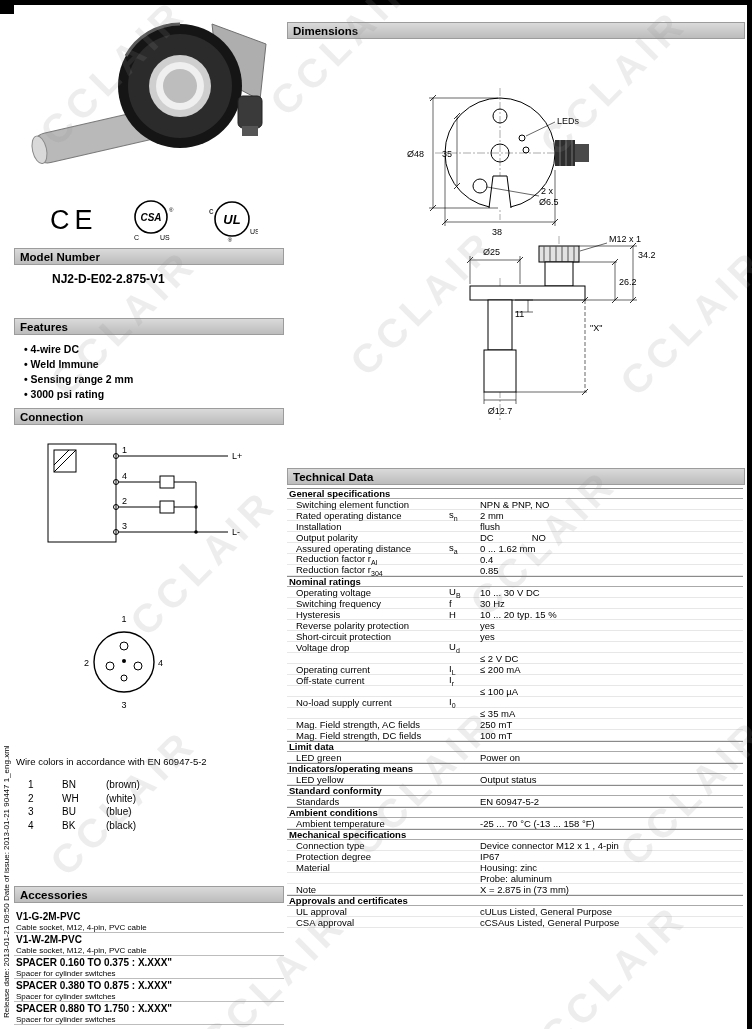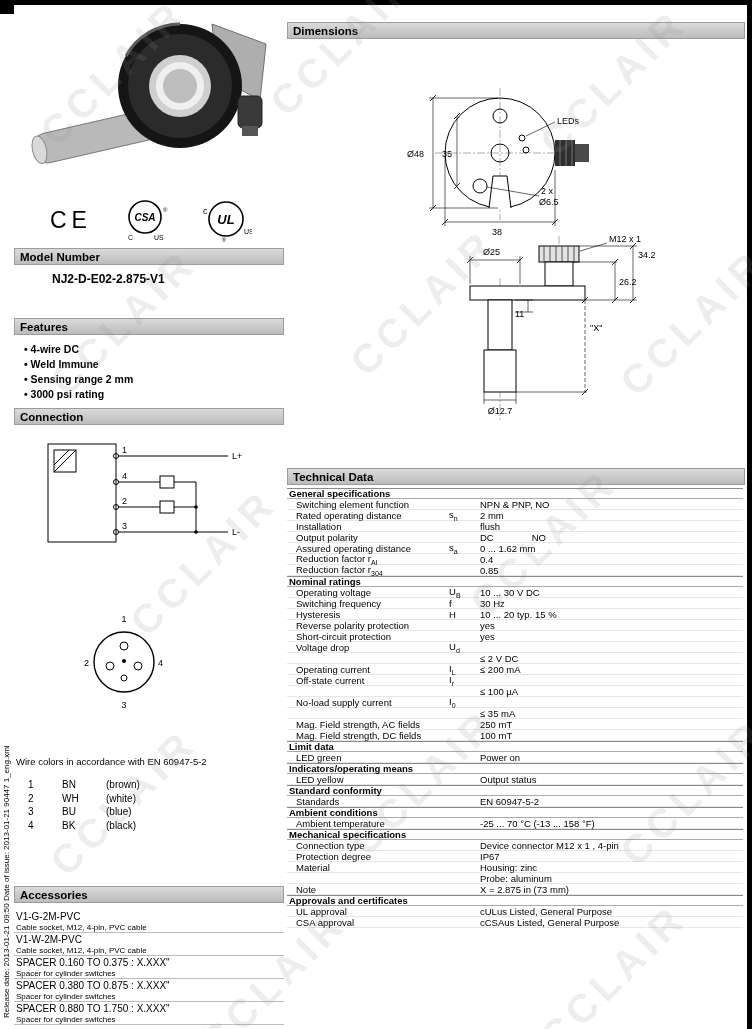--- a/index.html
+++ b/index.html
@@ -20,42 +20,42 @@
   .left-col  { position:absolute; left:14px;  top:8px; width:270px; height:1021px; z-index:1; }
   .right-col { position:absolute; left:287px; top:8px; width:458px; height:1021px; z-index:1; }
 
   .section-bar { position:absolute; left:0; width:100%; height:17px;
                  background:linear-gradient(180deg,#dadada,#bcbcbc); border:1px solid #9c9c9c;
                  font-size:11.5px; font-weight:bold; line-height:14px; padding:1px 5px; }
 
   .product-photo { position:absolute; left:0; top:0; width:270px; height:182px; }
   .cert-row { position:absolute; left:0; top:188px; width:270px; height:48px;
               display:flex; align-items:center; padding-left:36px; gap:32px; }
-  .ce-mark { font-size:23px; letter-spacing:5px; }
+  .ce-mark { font-size:27px; letter-spacing:5px; }
 
   .model-number { position:absolute; left:2px; top:264px; font-size:12px; font-weight:bold;padding-left:36px; }
   .model-desc   { position:absolute; left:2px; top:286px; font-size:11px;margin-top:28px; }
 
   .features-list { position:absolute; left:10px; top:334px; list-style:none; }
   .feature-item  { font-size:10.5px; font-weight:bold; line-height:15px; }
   .feature-item::before { content:"•  "; }
 
   .conn-svg   { position:absolute; left:6px;  top:424px; }
   .pinout-svg { position:absolute; left:50px; top:600px; }
 
   .wire-note  { position:absolute; left:2px; top:748px; font-size:9.5px; }
   .wire-table { position:absolute; left:14px; top:770px; font-size:10px; }
   .wire-row   { display:flex; line-height:13.5px; }
   .wire-pin   { width:34px; }
   .wire-code  { width:44px; }
   .wire-color { width:100px; }
 
   .accessories-list { position:absolute; left:0; top:902px; width:270px; }
   .acc-item { padding:1px 2px; border-bottom:1px solid #bdbdbd; height:23px; overflow:hidden; }
-  .acc-name { font-size:10px; font-weight:normal; line-height:12px; }
+  .acc-name { font-size:10px; font-weight:bold; line-height:12px; }
   .acc-desc { font-size:8px; line-height:9px; }
 
   .dim-svg { position:absolute; left:0; top:20px; }
 
   .td-table { position:absolute; left:0; top:480px; width:456px; }
   .td-row   { display:flex; align-items:center; height:11px; font-size:9.5px; border-bottom:1px solid #e7e7e7; }
   .td-row.td-header { font-weight:bold; border-top:1px solid #8a8a8a; border-bottom:1px solid #aaa; }
   .td-header .td-label { padding-left:2px; width:auto; }
   .td-label { width:162px; padding-left:9px; white-space:nowrap; overflow:visible; }
   .td-sym   { width:31px; }

